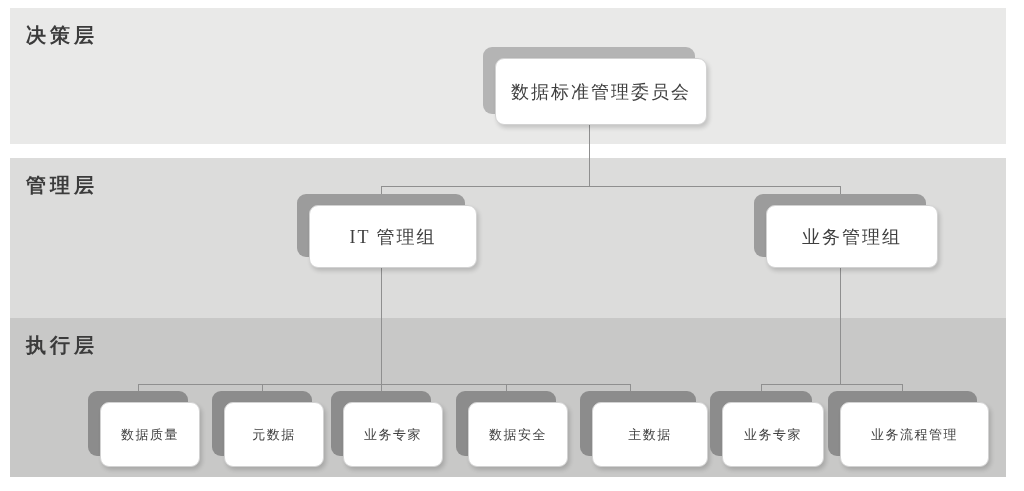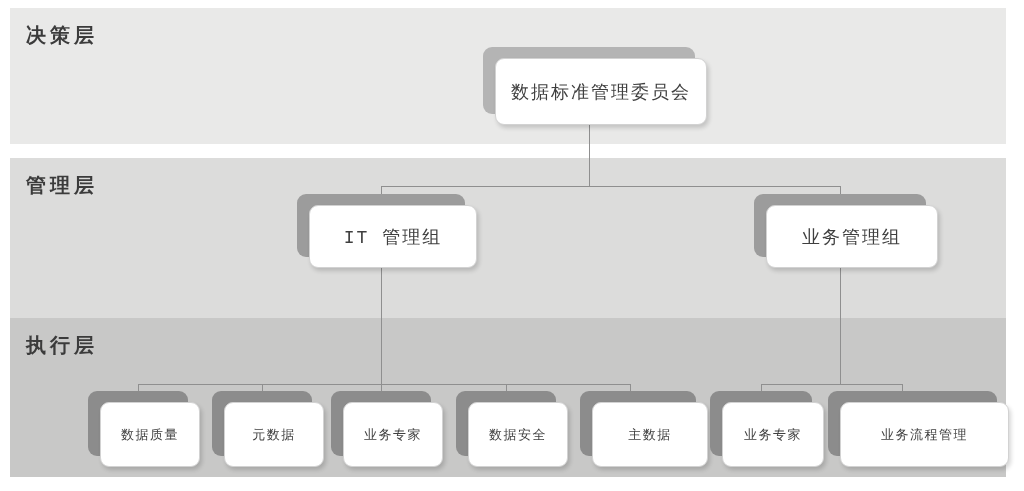--- a/index.html
+++ b/index.html
@@ -22,21 +22,21 @@
   
   .node{position:absolute;z-index:2;}
   .node-shadow{position:absolute;left:-12px;top:-11px;width:100%;height:100%;border-radius:9px;}
   .tier1 .node-shadow{background:#b4b4b4;}
   .tier2 .node-shadow{background:#9c9c9c;}
   .tier3 .node-shadow{background:#8c8c8c;}
   .node-card{position:absolute;left:0;top:0;width:100%;height:100%;background:#ffffff;
              border:1px solid #d2d2d2;border-radius:9px;box-sizing:border-box;
              box-shadow:2px 3px 4px rgba(0,0,0,0.16);
              display:flex;align-items:center;justify-content:center;}
-  .node-card span{font-family:Liberation Mono, monospace;color:#3f3f3f;
+  .node-card span{font-family:Liberation Serif, serif;color:#3f3f3f;
                   font-size:18px;letter-spacing:2px;white-space:nowrap;}
   .tier3 .node-card span{font-size:13px;letter-spacing:1.5px;}
 </style>
 </head>
 <body>
 
 <div class="stage">
 
   <div class="band band1">
     <div class="band-label">决策层</div>
@@ -96,39 +96,39 @@
     <div class="node-card">
       <span>元数据</span>
     </div>
   </div>
   <div class="node tier3" style="left:343px;top:402px;width:100px;height:65px;">
     <div class="node-shadow"></div>
     <div class="node-card">
       <span>业务专家</span>
     </div>
   </div>
-  <div class="node tier3" style="left:468px;top:402px;width:100px;height:65px;">
+  <div class="node tier3" style="left:468px;top:402px;width:84px;height:65px;padding-left:16px;">
     <div class="node-shadow"></div>
     <div class="node-card">
       <span>数据安全</span>
     </div>
   </div>
   <div class="node tier3" style="left:592px;top:402px;width:100px;height:65px;padding-left:16px;">
     <div class="node-shadow"></div>
     <div class="node-card">
       <span>主数据</span>
     </div>
   </div>
 
   <div class="node tier3" style="left:722px;top:402px;width:102px;height:65px;">
     <div class="node-shadow"></div>
     <div class="node-card">
       <span>业务专家</span>
     </div>
   </div>
-  <div class="node tier3" style="left:840px;top:402px;width:149px;height:65px;padding-left:20px;">
+  <div class="node tier3" style="left:840px;top:402px;width:149px;height:65px;">
     <div class="node-shadow"></div>
     <div class="node-card">
       <span>业务流程管理</span>
     </div>
   </div>
 
 </div>
 
 </body></html>

